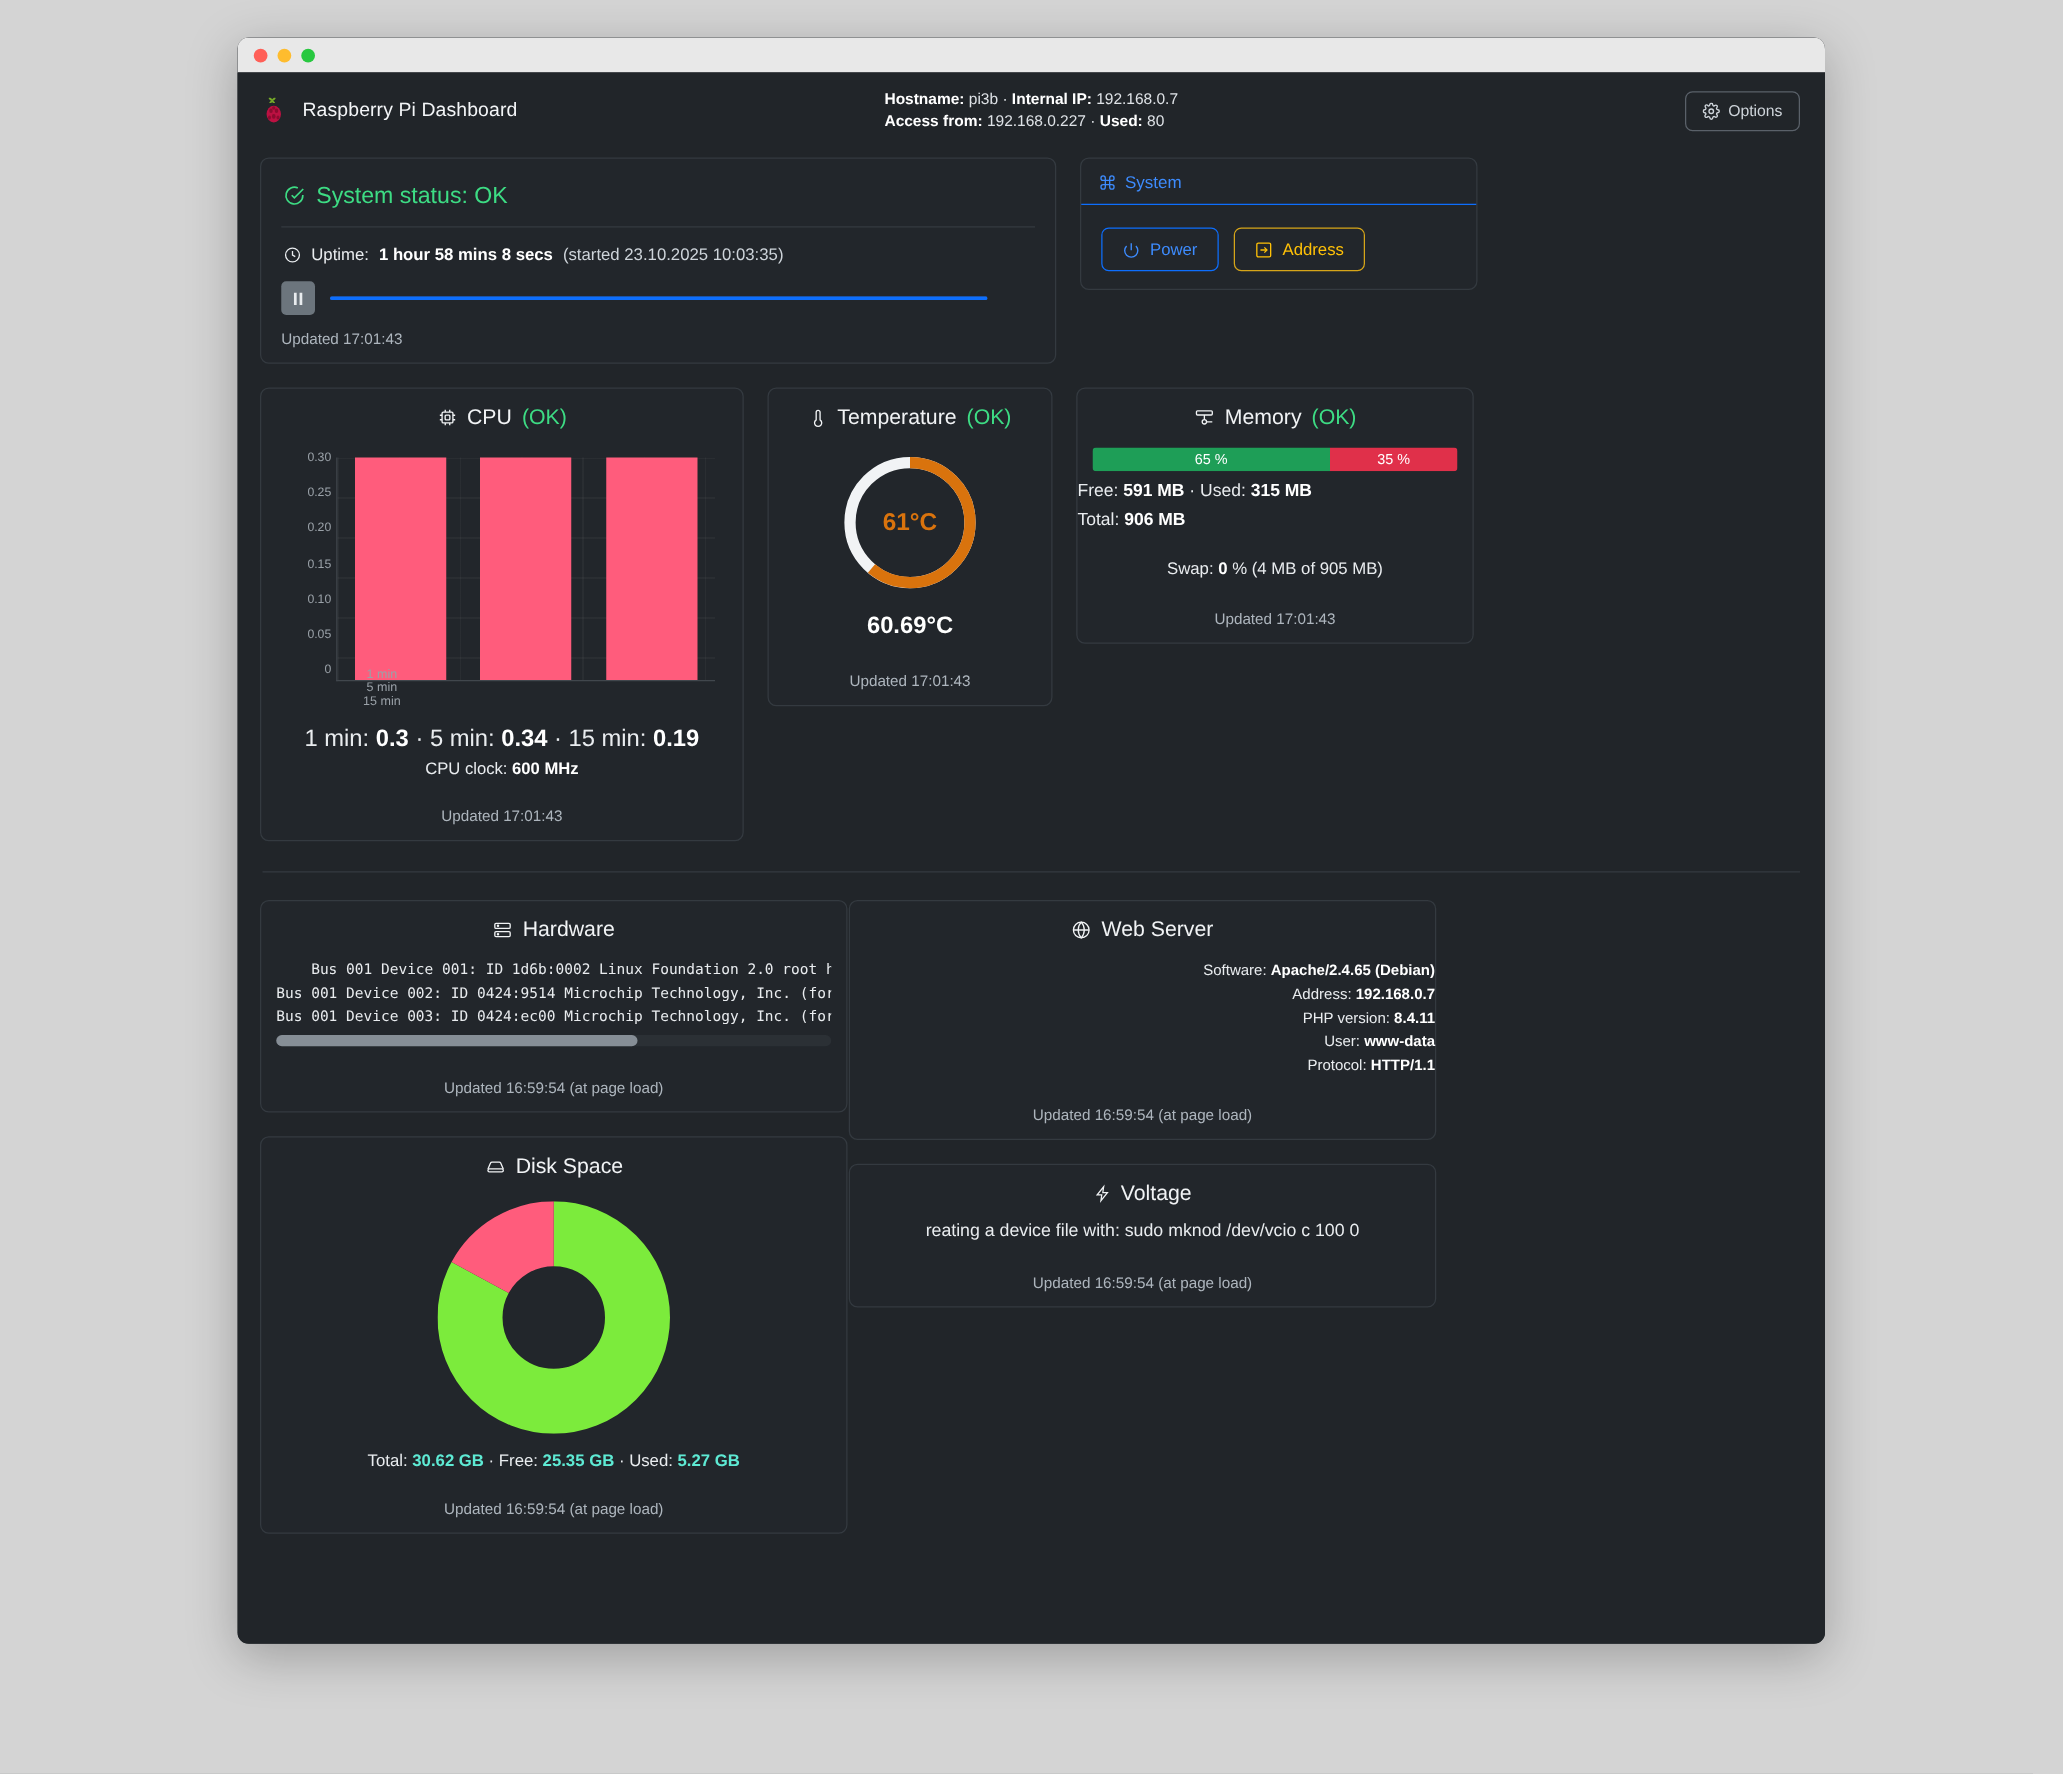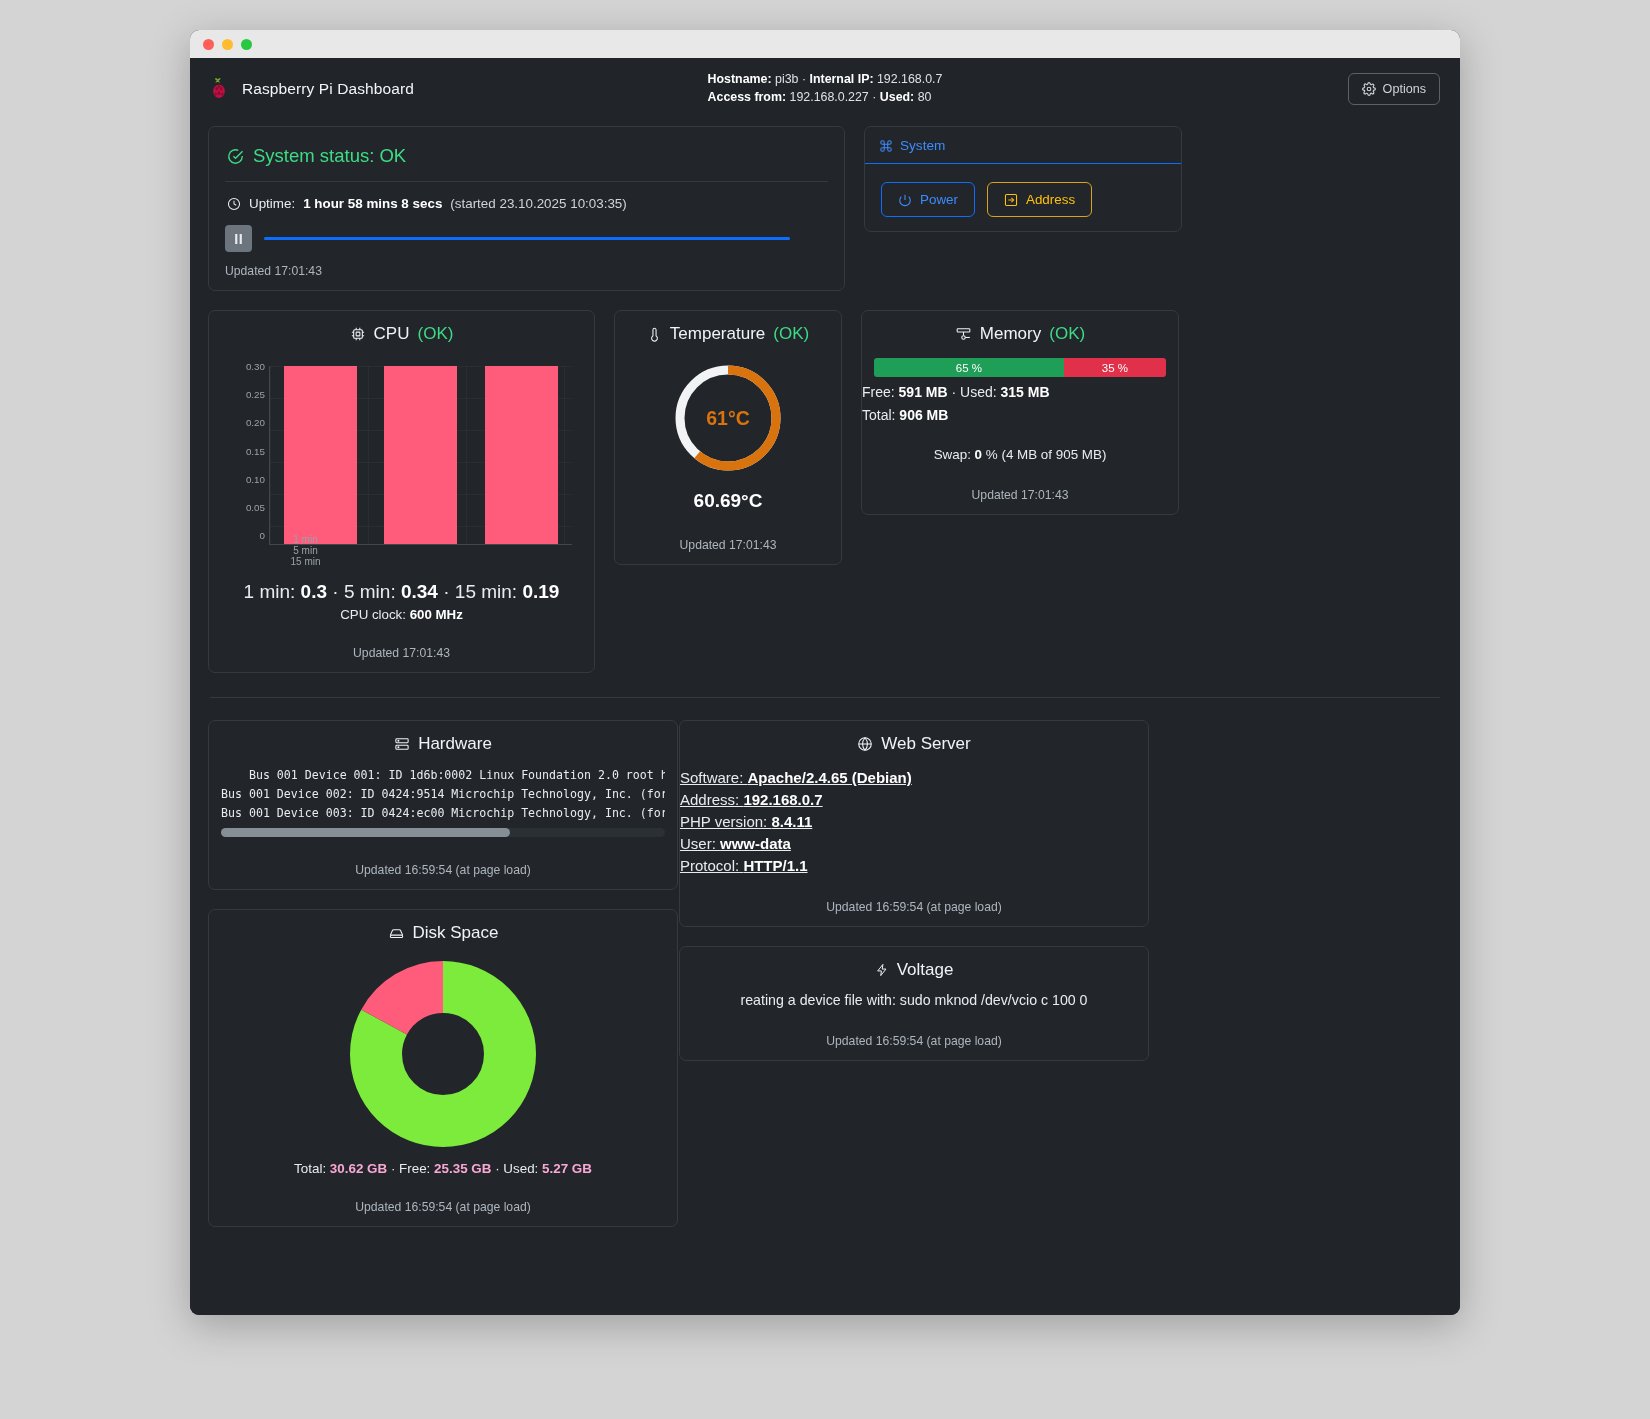--- a/index.html
+++ b/index.html
@@ -245,28 +245,28 @@
     border-radius: 5px;
     position: relative;
   }
   .hw-thumb {
     position: absolute; left: 0; top: 0; bottom: 0;
     width: 65%;
     background: #868e96;
     border-radius: 5px;
   }
 
-  .info-line { text-align: left; color: #e9ecef; font-size: 15px; padding-top: 5px; text-decoration: underline; }
+  .info-line { text-align: right; color: #e9ecef; font-size: 12px; padding-top: 5px; }
   .info-line b { color: #fff; }
 
   .volt-text { text-align: center; color: #e9ecef; font-size: 14.2px; padding: 6px 14px 0 14px; }
 
   .donut-wrap { display: flex; justify-content: center; padding: 12px 0 4px 0; }
   .disk-stat { text-align: center; color: #e9ecef; font-size: 13.4px; padding-top: 10px; }
-  .disk-stat b { color: #f9a8d4; }
+  .disk-stat b { color: #5eead4; }
 
   .icon { display: inline-flex; align-items: center; justify-content: center; }
 </style>
 </head>
 <body>
 
 <div class="window">
 
   <div class="titlebar">
     <span class="dot red"></span>

